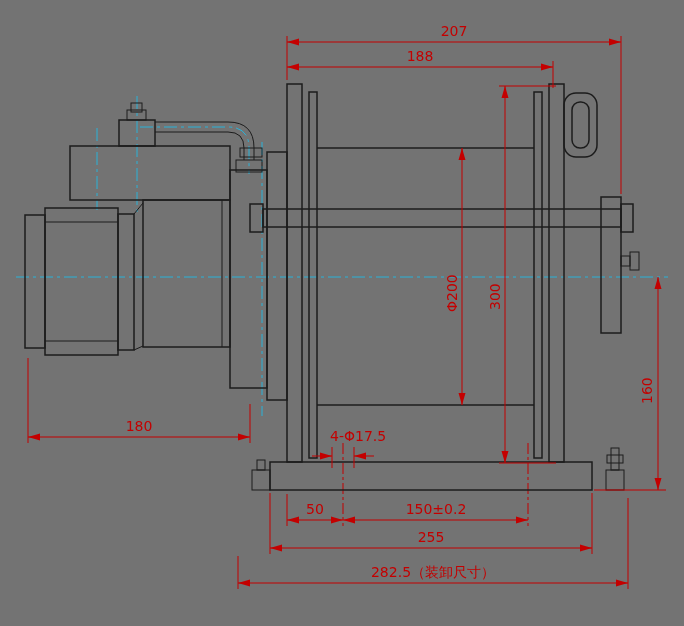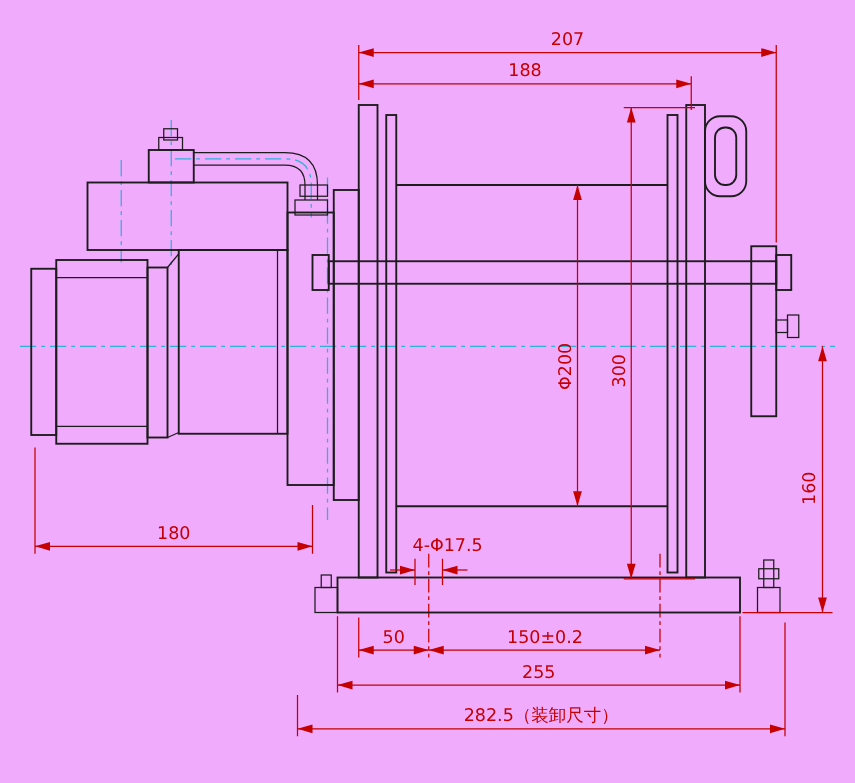--- a/index.html
+++ b/index.html
@@ -1,16 +1,16 @@
 <!DOCTYPE html>
 <html><head>
 <meta charset="utf-8">
 <style>
   html,body{margin:0;padding:0;background:#ffffff;}
-  .stage{width:684px;height:626px;position:relative;background:#f0abfc;overflow:hidden;}
+  .stage{width:684px;height:626px;position:relative;background:#737373;overflow:hidden;}
   svg.drawing{display:block;width:684px;height:626px;}
   
   .o  {stroke:#1c1c1c;stroke-width:1.5;fill:none;stroke-linejoin:miter;}
   .o2 {stroke:#1c1c1c;stroke-width:1;fill:none;}
   
   .dim{stroke:#c40000;stroke-width:1;fill:none;}
   
   .cl {stroke:#2bb3d9;stroke-width:1;fill:none;stroke-dasharray:13 4 3 4;}
   
   .rcl{stroke:#c40000;stroke-width:1;fill:none;stroke-dasharray:11 3 3 3;}

